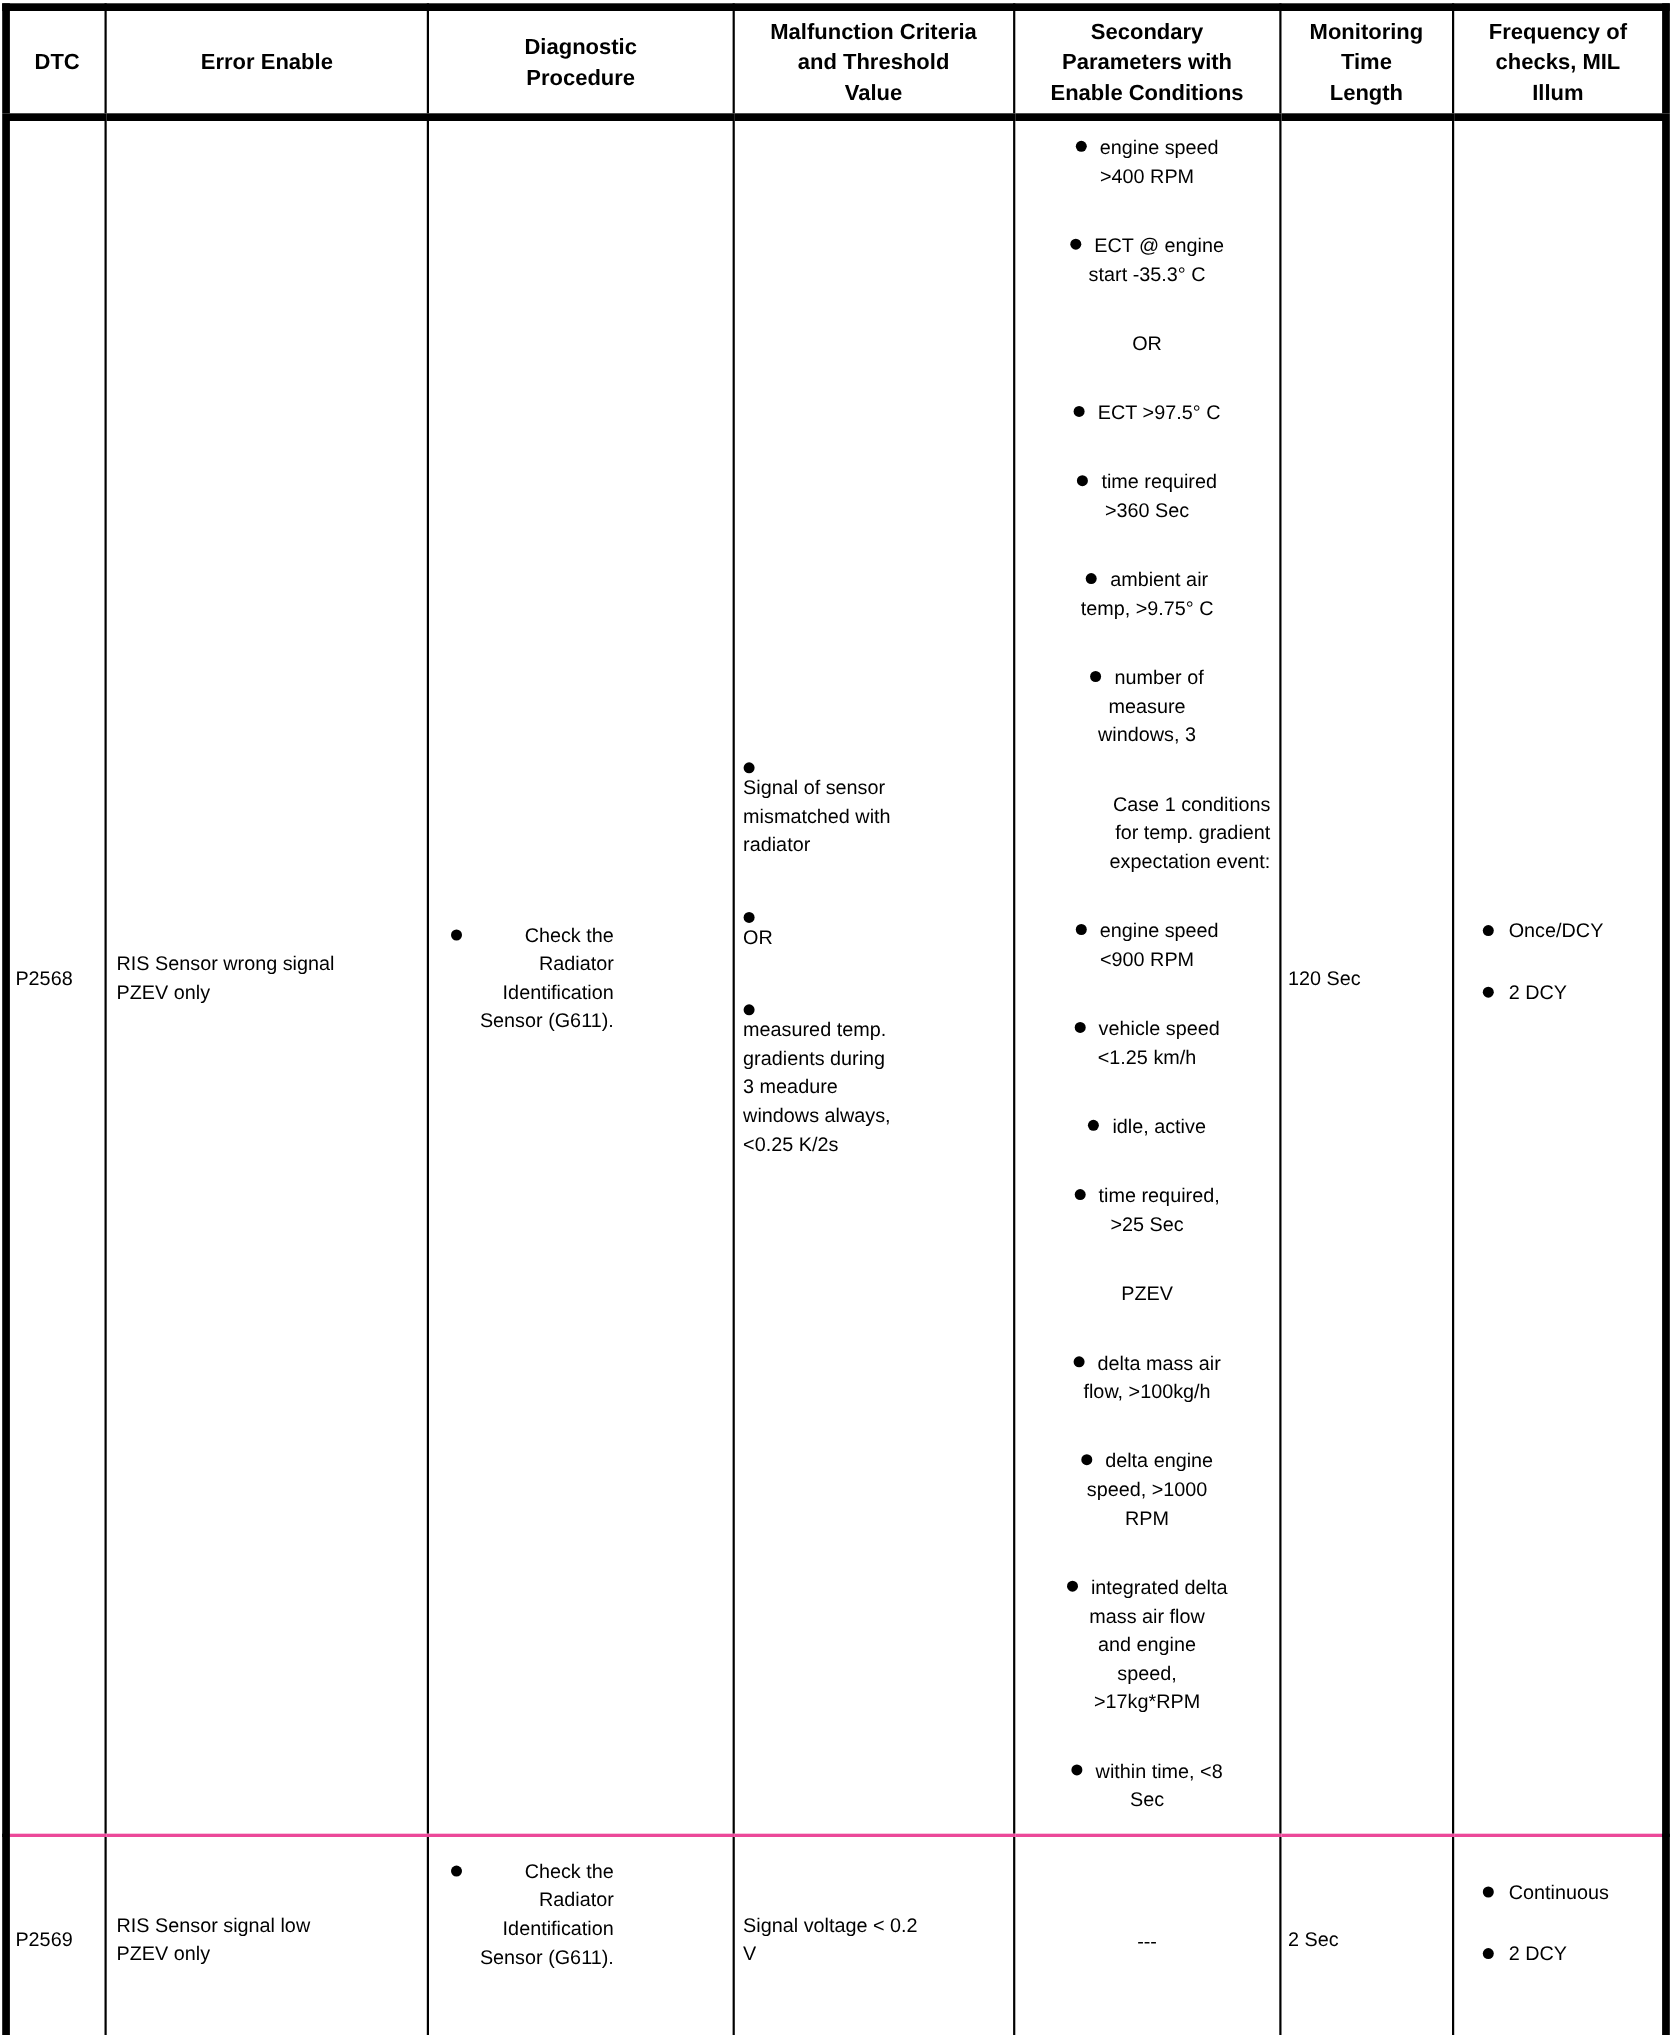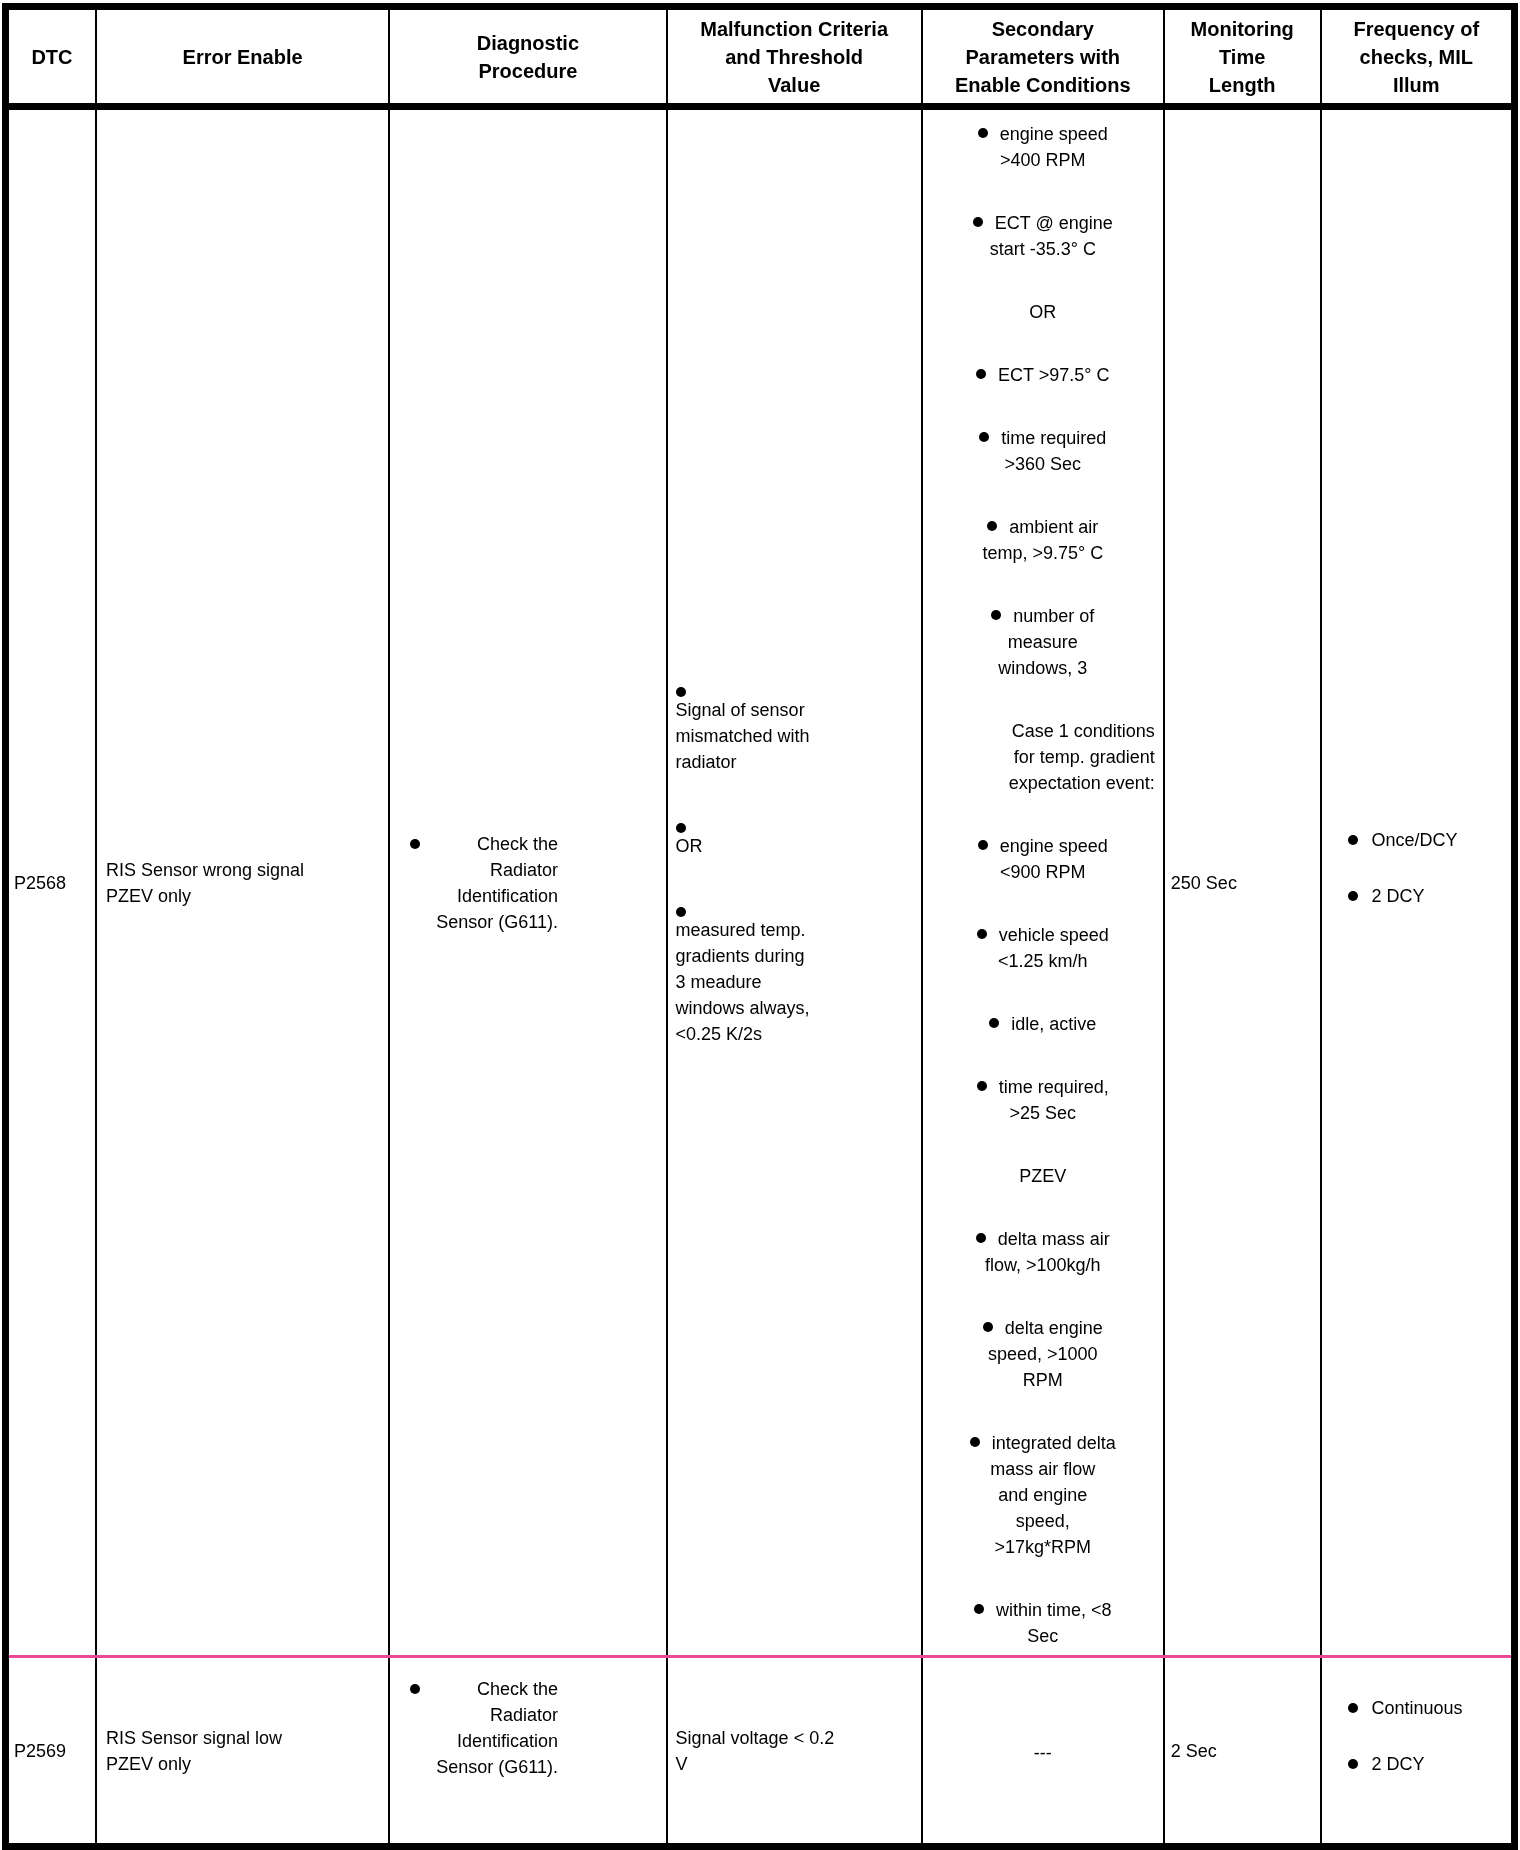--- a/index.html
+++ b/index.html
@@ -59,21 +59,21 @@
     width: 10px; height: 10px;
     background: #000; border-radius: 50%;
     margin-top: 8px; margin-right: 16px;
   }
   .cell-malf .b-item { margin-bottom: 40px; flex-direction: column; }
   .cell-freq .b-item { margin-bottom: 30px; }
   .cell-freq .blt { margin-right: 14px; }
 
   
   .sec-item { text-align: center; margin-bottom: 37px; }
-  .sec-item:last-child { margin-bottom: 0; }
+  .sec-item:last-child { margin-bottom: 12px; }
   .sec-item.left { text-align: right; padding-left: 4px; }
   .blt-inline {
     display: inline-block;
     width: 10px; height: 10px;
     background: #000; border-radius: 50%;
     margin-right: 12px;
     position: relative; top: -2px;
   }
 </style>
 </head>
@@ -143,21 +143,21 @@
               <div class="sec-item"><span class="blt-inline"></span>vehicle speed<br>&lt;1.25 km/h</div>
               <div class="sec-item"><span class="blt-inline"></span>idle, active</div>
               <div class="sec-item"><span class="blt-inline"></span>time required,<br>&gt;25 Sec</div>
               <div class="sec-item">PZEV</div>
               <div class="sec-item"><span class="blt-inline"></span>delta mass air<br>flow, &gt;100kg/h</div>
               <div class="sec-item"><span class="blt-inline"></span>delta engine<br>speed, &gt;1000<br>RPM</div>
               <div class="sec-item"><span class="blt-inline"></span>integrated delta<br>mass air flow<br>and engine<br>speed,<br>&gt;17kg*RPM</div>
               <div class="sec-item"><span class="blt-inline"></span>within time, &lt;8<br>Sec</div>
             </div>
         </td>
-        <td class="cell-mon">250 Sec</td>
+        <td class="cell-mon">120 Sec</td>
         <td class="cell-freq">
           <div>
               <div class="b-item">
                 <span class="blt"></span>
                 <span>Once/DCY</span>
               </div>
               <div class="b-item">
                 <span class="blt"></span>
                 <span>2 DCY</span>
               </div>

